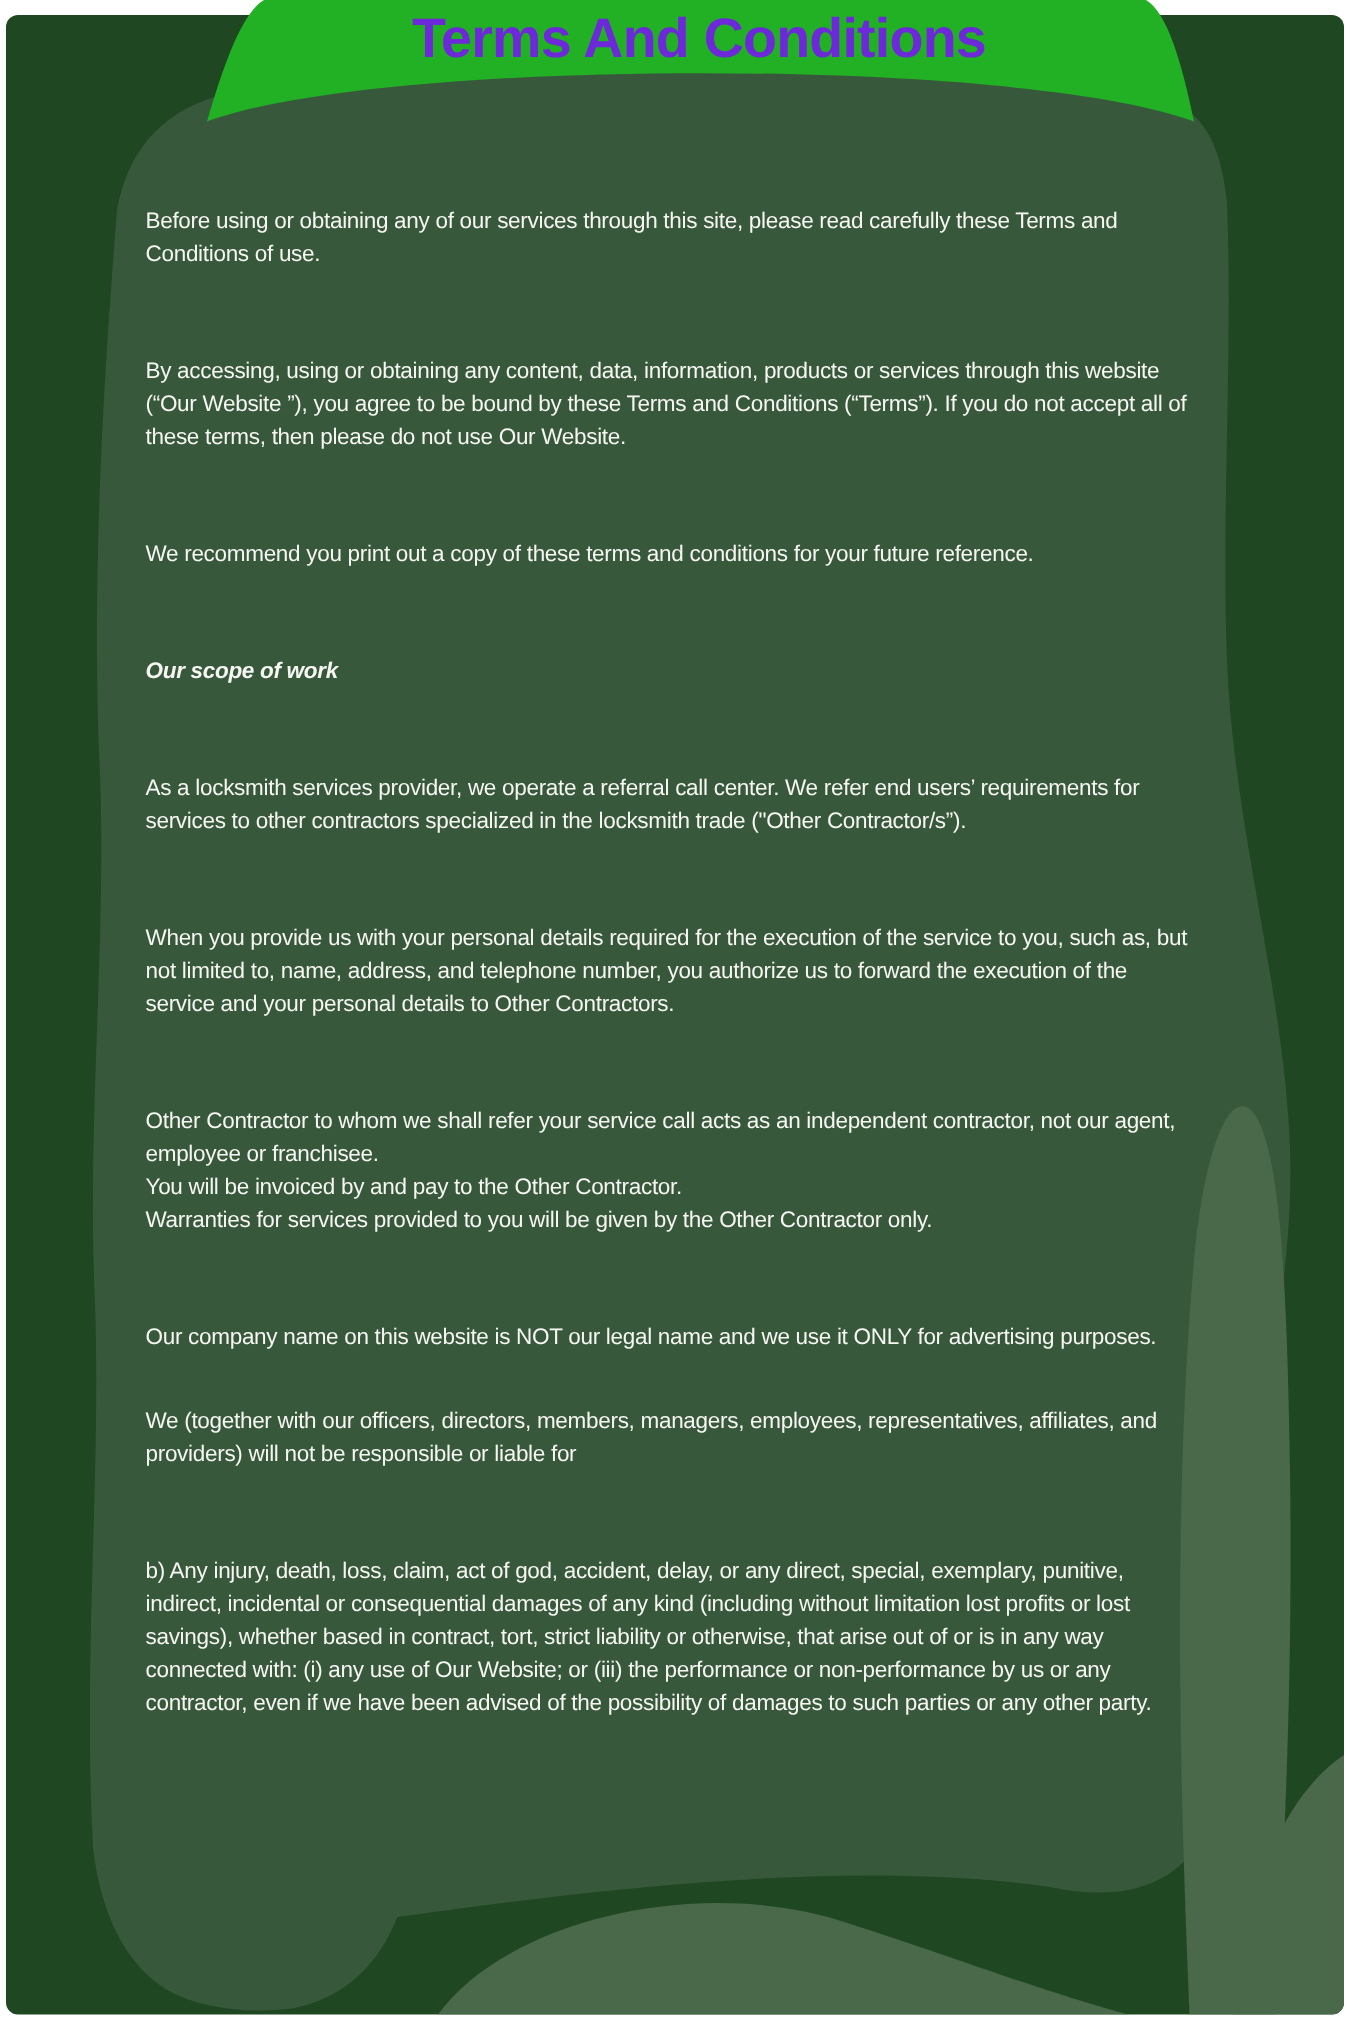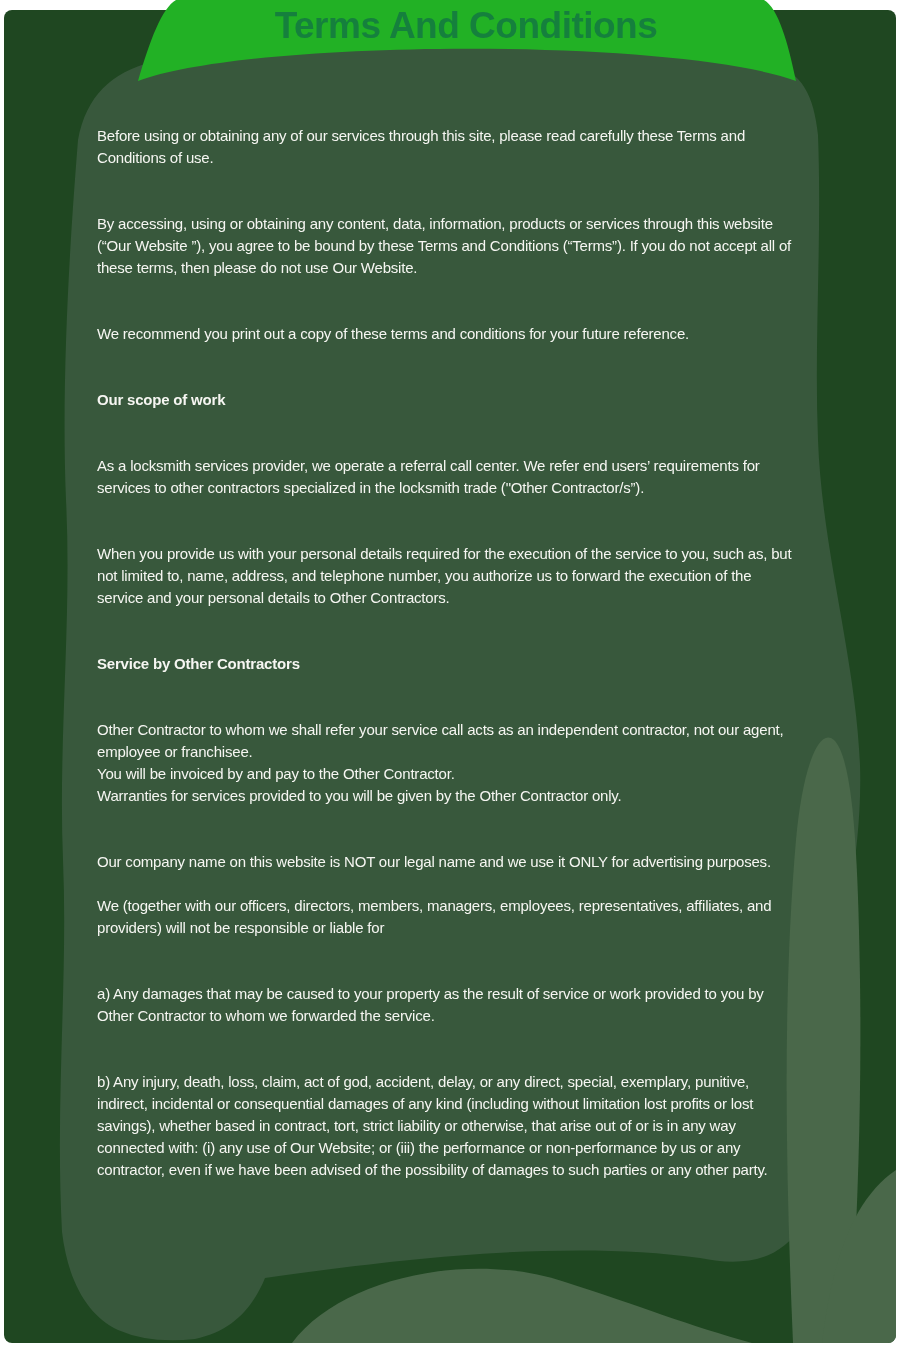--- a/index.html
+++ b/index.html
@@ -23,33 +23,33 @@
   }
   .ribbon-title{
     position:absolute;
     top:3px;left:0;width:900px;
     padding-left:32px;
     text-align:center;
     font-size:37px;
     font-weight:bold;
     letter-spacing:-0.5px;
     line-height:46px;
-    color:#15803d;
+    color:#6d28d9;
   }
   .terms-body{
     position:absolute;
     left:97px;top:103px;width:695px;
     color:var(--text-white);
     font-size:15px;
     line-height:22px;
     letter-spacing:-0.2px;
     white-space:pre-line;
   }
-  .block{margin:0 0 22px 0;}
-  .heading{font-weight:bold;}
+  .block{margin:12px 0 22px 0;}
+  .heading{font-weight:bold;font-style:italic;}
   .no-gap{margin-bottom:0;}
 </style>
 </head>
 <body>
 
 <svg class="bg-svg" viewBox="0 0 900 1357" preserveAspectRatio="none">
   <defs>
     <clipPath id="panel-clip">
       <rect x="4" y="10" width="892" height="1333" rx="8"></rect>
     </clipPath>
@@ -94,25 +94,23 @@
 
 <div class="ribbon-title">Terms And Conditions</div>
 
 <div class="terms-body">
   <p class="block">Before using or obtaining any of our services through this site, please read carefully these Terms and Conditions of use.</p>
   <p class="block">By accessing, using or obtaining any content, data, information, products or services through this website (“Our Website ”), you agree to be bound by these Terms and Conditions (“Terms”). If you do not accept all of these terms, then please do not use Our Website.</p>
   <p class="block">We recommend you print out a copy of these terms and conditions for your future reference.</p>
   <p class="block heading">Our scope of work</p>
   <p class="block">As a locksmith services provider, we operate a referral call center. We refer end users’ requirements for services to other contractors specialized in the locksmith trade ("Other Contractor/s”).</p>
   <p class="block">When you provide us with your personal details required for the execution of the service to you, such as, but not limited to, name, address, and telephone number, you authorize us to forward the execution of the service and your personal details to Other Contractors.</p>
-  <p class="block heading">Service by Other Contractors</p>
   <p class="block">Other Contractor to whom we shall refer your service call acts as an independent contractor, not our agent, employee or franchisee.
 You will be invoiced by and pay to the Other Contractor.
 Warranties for services provided to you will be given by the Other Contractor only.</p>
   <p class="block no-gap">Our company name on this website is NOT our legal name and we use it ONLY for advertising purposes.</p>
   <p class="block">We (together with our officers, directors, members, managers, employees, representatives, affiliates, and providers) will not be responsible or liable for</p>
-  <p class="block">a) Any damages that may be caused to your property as the result of service or work provided to you by Other Contractor to whom we forwarded the service.</p>
   <p class="block">b) Any injury, death, loss, claim, act of god, accident, delay, or any direct, special, exemplary, punitive, indirect, incidental or consequential damages of any kind (including without limitation lost profits or lost savings), whether based in contract, tort, strict liability or otherwise, that arise out of or is in any way connected with: (i) any use of Our Website; or (iii) the performance or non-performance by us or any contractor, even if we have been advised of the possibility of damages to such parties or any other party.</p>
   
   
   
   
 </div>
 
 </body></html>

